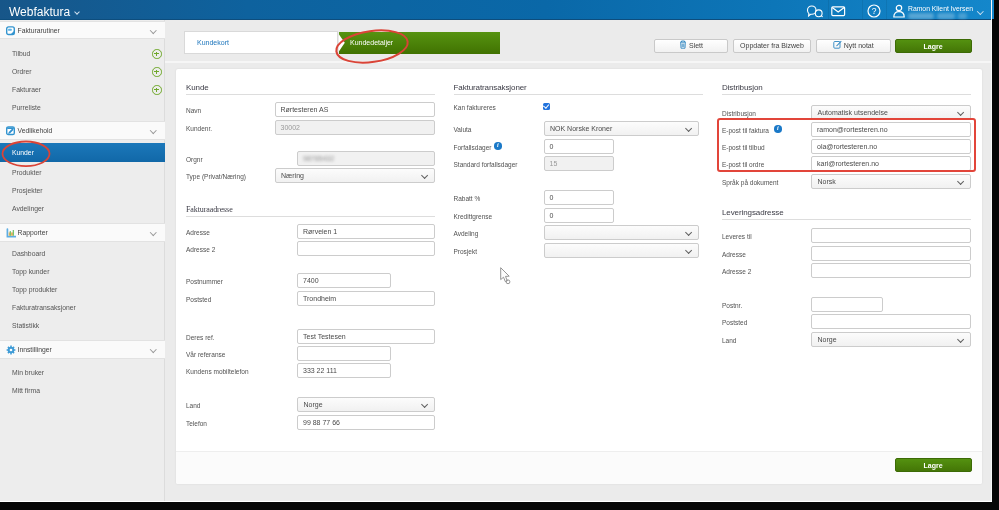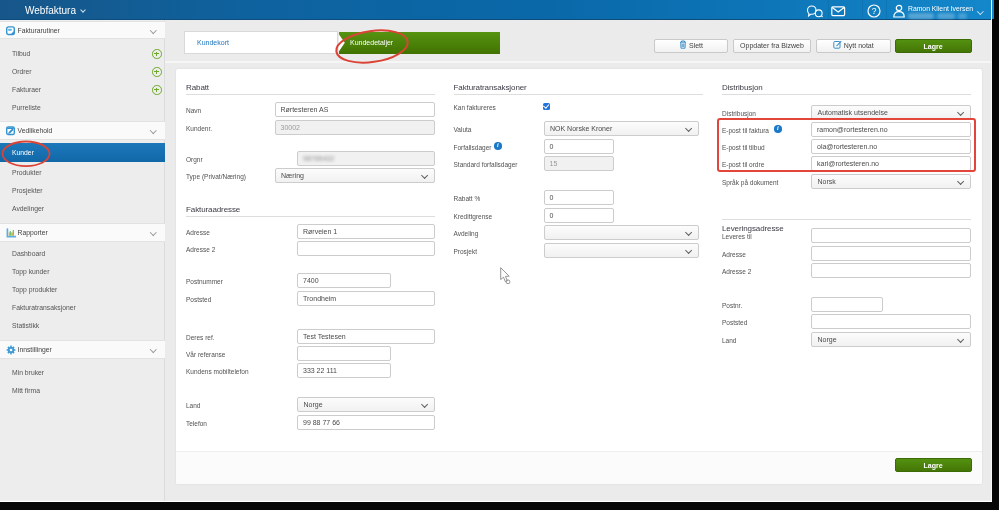--- a/index.html
+++ b/index.html
@@ -6,21 +6,21 @@
 html,body { width:999px; height:510px; overflow:hidden; }
 body { background:#060606; font-family:"Liberation Sans", sans-serif; position:relative; }
 #win { position:absolute; left:0; top:0; width:992px; height:502px; background:#ebebeb; overflow:hidden; }
 #redge { position:absolute; left:991px; top:0; width:1px; height:502px; background:#f8f8f8; }
 #bedge { position:absolute; left:0; top:501px; width:992px; height:1px; background:#fff; }
 
 
 #topbar { position:absolute; left:0; top:0; width:992px; height:20px;
   background:linear-gradient(90deg, #175689 0%, #0e629e 25%, #0a68a8 55%, #0d76b8 78%, #1487cb 100%);
   border-bottom:1.5px solid #0d4d7d; }
-#logo { position:absolute; left:25px; top:4.5px; color:#fff; font-size:10px; }
+#logo { position:absolute; left:9px; top:4.5px; color:#fff; font-size:12px; }
 .wchev { display:inline-block; width:4px; height:4px; border-right:1.1px solid #cfe0ee; border-bottom:1.1px solid #cfe0ee; transform:rotate(45deg); position:relative; top:-2px; margin-left:5px; }
 #uname { position:absolute; left:908px; top:4.5px; color:#fff; font-size:6.8px; }
 #uchev { position:absolute; left:978px; top:8.5px; width:4.6px; height:4.6px; border-right:1px solid #cfe0ee; border-bottom:1px solid #cfe0ee; transform:rotate(45deg); }
 .tbicon { position:absolute; top:0; }
 
 
 #sidebar { position:absolute; left:0; top:20px; width:165px; height:482px; background:#ededed; border-right:1px solid #dcdcdc; }
 .shead { position:absolute; left:0; width:165px; height:18.5px; background:#fafafa; border-top:1px solid #e2e2e2; border-bottom:1px solid #e2e2e2; font-size:6.8px; color:#444; line-height:17px; }
 .shead .txt { position:absolute; left:17.5px; }
 .shead svg { position:absolute; left:6px; top:4px; }
@@ -165,32 +165,32 @@
   <div class="btn" style="left:816px; width:74.5px;"><svg width="9" height="9" viewBox="0 0 9 9">
         <rect x="0.8" y="1.5" width="6.2" height="6.7" rx="1" fill="none" stroke="#2e86c1" stroke-width="0.9"></rect>
         <path d="M3.4 5.6 L8 0.8 L8.6 1.5 L4.2 6.1 L3.1 6.3 Z" fill="#2e86c1"></path>
       </svg> Nytt notat</div>
   <div class="btn-green" style="left:894.5px; top:38.5px; width:77px;">Lagre</div>
 
   <div id="card"></div>
   <div id="cardfoot"></div>
   <div class="btn-green" style="left:894.5px; top:457.5px; width:77px;">Lagre</div>
 
-  <div class="h2" style="left:186px; top:82.5px;">Rabatt</div>
+  <div class="h2" style="left:186px; top:82.5px;">Kunde</div>
   <div class="rule" style="left:185.5px; top:93.5px;"></div>
   <div class="lbl" style="left:186px; top:102px;">Navn</div>
   <div class="inp" style="left:274.5px; top:102px; width:160.5px;">Rørtesteren AS</div>
   <div class="lbl" style="left:186px; top:120px;">Kundenr.</div>
   <div class="inp dis" style="left:274.5px; top:120px; width:160.5px;">30002</div>
   <div class="lbl" style="left:186px; top:150.5px;">Orgnr</div>
   <div class="inp dis" style="left:297px; top:150.5px; width:138px;"><span style="filter:blur(1.6px); color:#8f8f8f;">98765432</span></div>
   <div class="lbl" style="left:186px; top:168px;">Type (Privat/Næring)</div>
   <div class="sel" style="left:274.5px; top:168px; width:160.5px;">Næring</div>
 
-  <div class="h2" style="left:186px; top:204.5px;">Fakturaadresse</div>
+  <div class="h2" style="left:186px; top:204.5px;font-family:Liberation Serif, serif;">Fakturaadresse</div>
   <div class="rule" style="left:185.5px; top:215.5px;"></div>
   <div class="lbl" style="left:186px; top:223.5px;">Adresse</div>
   <div class="inp" style="left:297px; top:223.5px; width:138px;">Rørveien 1</div>
   <div class="lbl" style="left:186px; top:241.3px;">Adresse 2</div>
   <div class="inp" style="left:297px; top:241.3px; width:138px;"></div>
   <div class="lbl" style="left:186px; top:272.8px;">Postnummer</div>
   <div class="inp" style="left:297px; top:272.8px; width:94px;">7400</div>
   <div class="lbl" style="left:186px; top:290.6px;">Poststed</div>
   <div class="inp" style="left:297px; top:290.6px; width:138px;">Trondheim</div>
   <div class="lbl" style="left:186px; top:328.6px;">Deres ref.</div>
@@ -232,21 +232,21 @@
   <div class="info" style="left:774px; top:125.3px;">i</div>
   <div class="inp" style="left:811px; top:122px; width:160px;">ramon@rortesteren.no</div>
   <div class="lbl" style="left:722px; top:139px;">E-post til tilbud</div>
   <div class="inp" style="left:811px; top:139px; width:160px;">ola@rortesteren.no</div>
   <div class="lbl" style="left:722px; top:156.3px;">E-post til ordre</div>
   <div class="inp" style="left:811px; top:156.3px; width:160px;">kari@rortesteren.no</div>
   <div class="lbl" style="left:722px; top:173.5px;">Språk på dokument</div>
   <div class="sel" style="left:811px; top:173.5px; width:160px;">Norsk</div>
   <div class="redrect"></div>
 
-  <div class="h2" style="left:722px; top:207.5px;margin-top:16px;">Leveringsadresse</div>
+  <div class="h2" style="left:722px; top:207.5px;">Leveringsadresse</div>
   <div class="rule" style="left:721.5px; top:219px;"></div>
   <div class="lbl" style="left:722px; top:228.3px;">Leveres til</div>
   <div class="inp" style="left:811px; top:228.3px; width:160px;"></div>
   <div class="lbl" style="left:722px; top:245.8px;">Adresse</div>
   <div class="inp" style="left:811px; top:245.8px; width:160px;"></div>
   <div class="lbl" style="left:722px; top:263.3px;">Adresse 2</div>
   <div class="inp" style="left:811px; top:263.3px; width:160px;"></div>
   <div class="lbl" style="left:722px; top:296.8px;">Postnr.</div>
   <div class="inp" style="left:811px; top:296.8px; width:72px;"></div>
   <div class="lbl" style="left:722px; top:314.3px;">Poststed</div>

